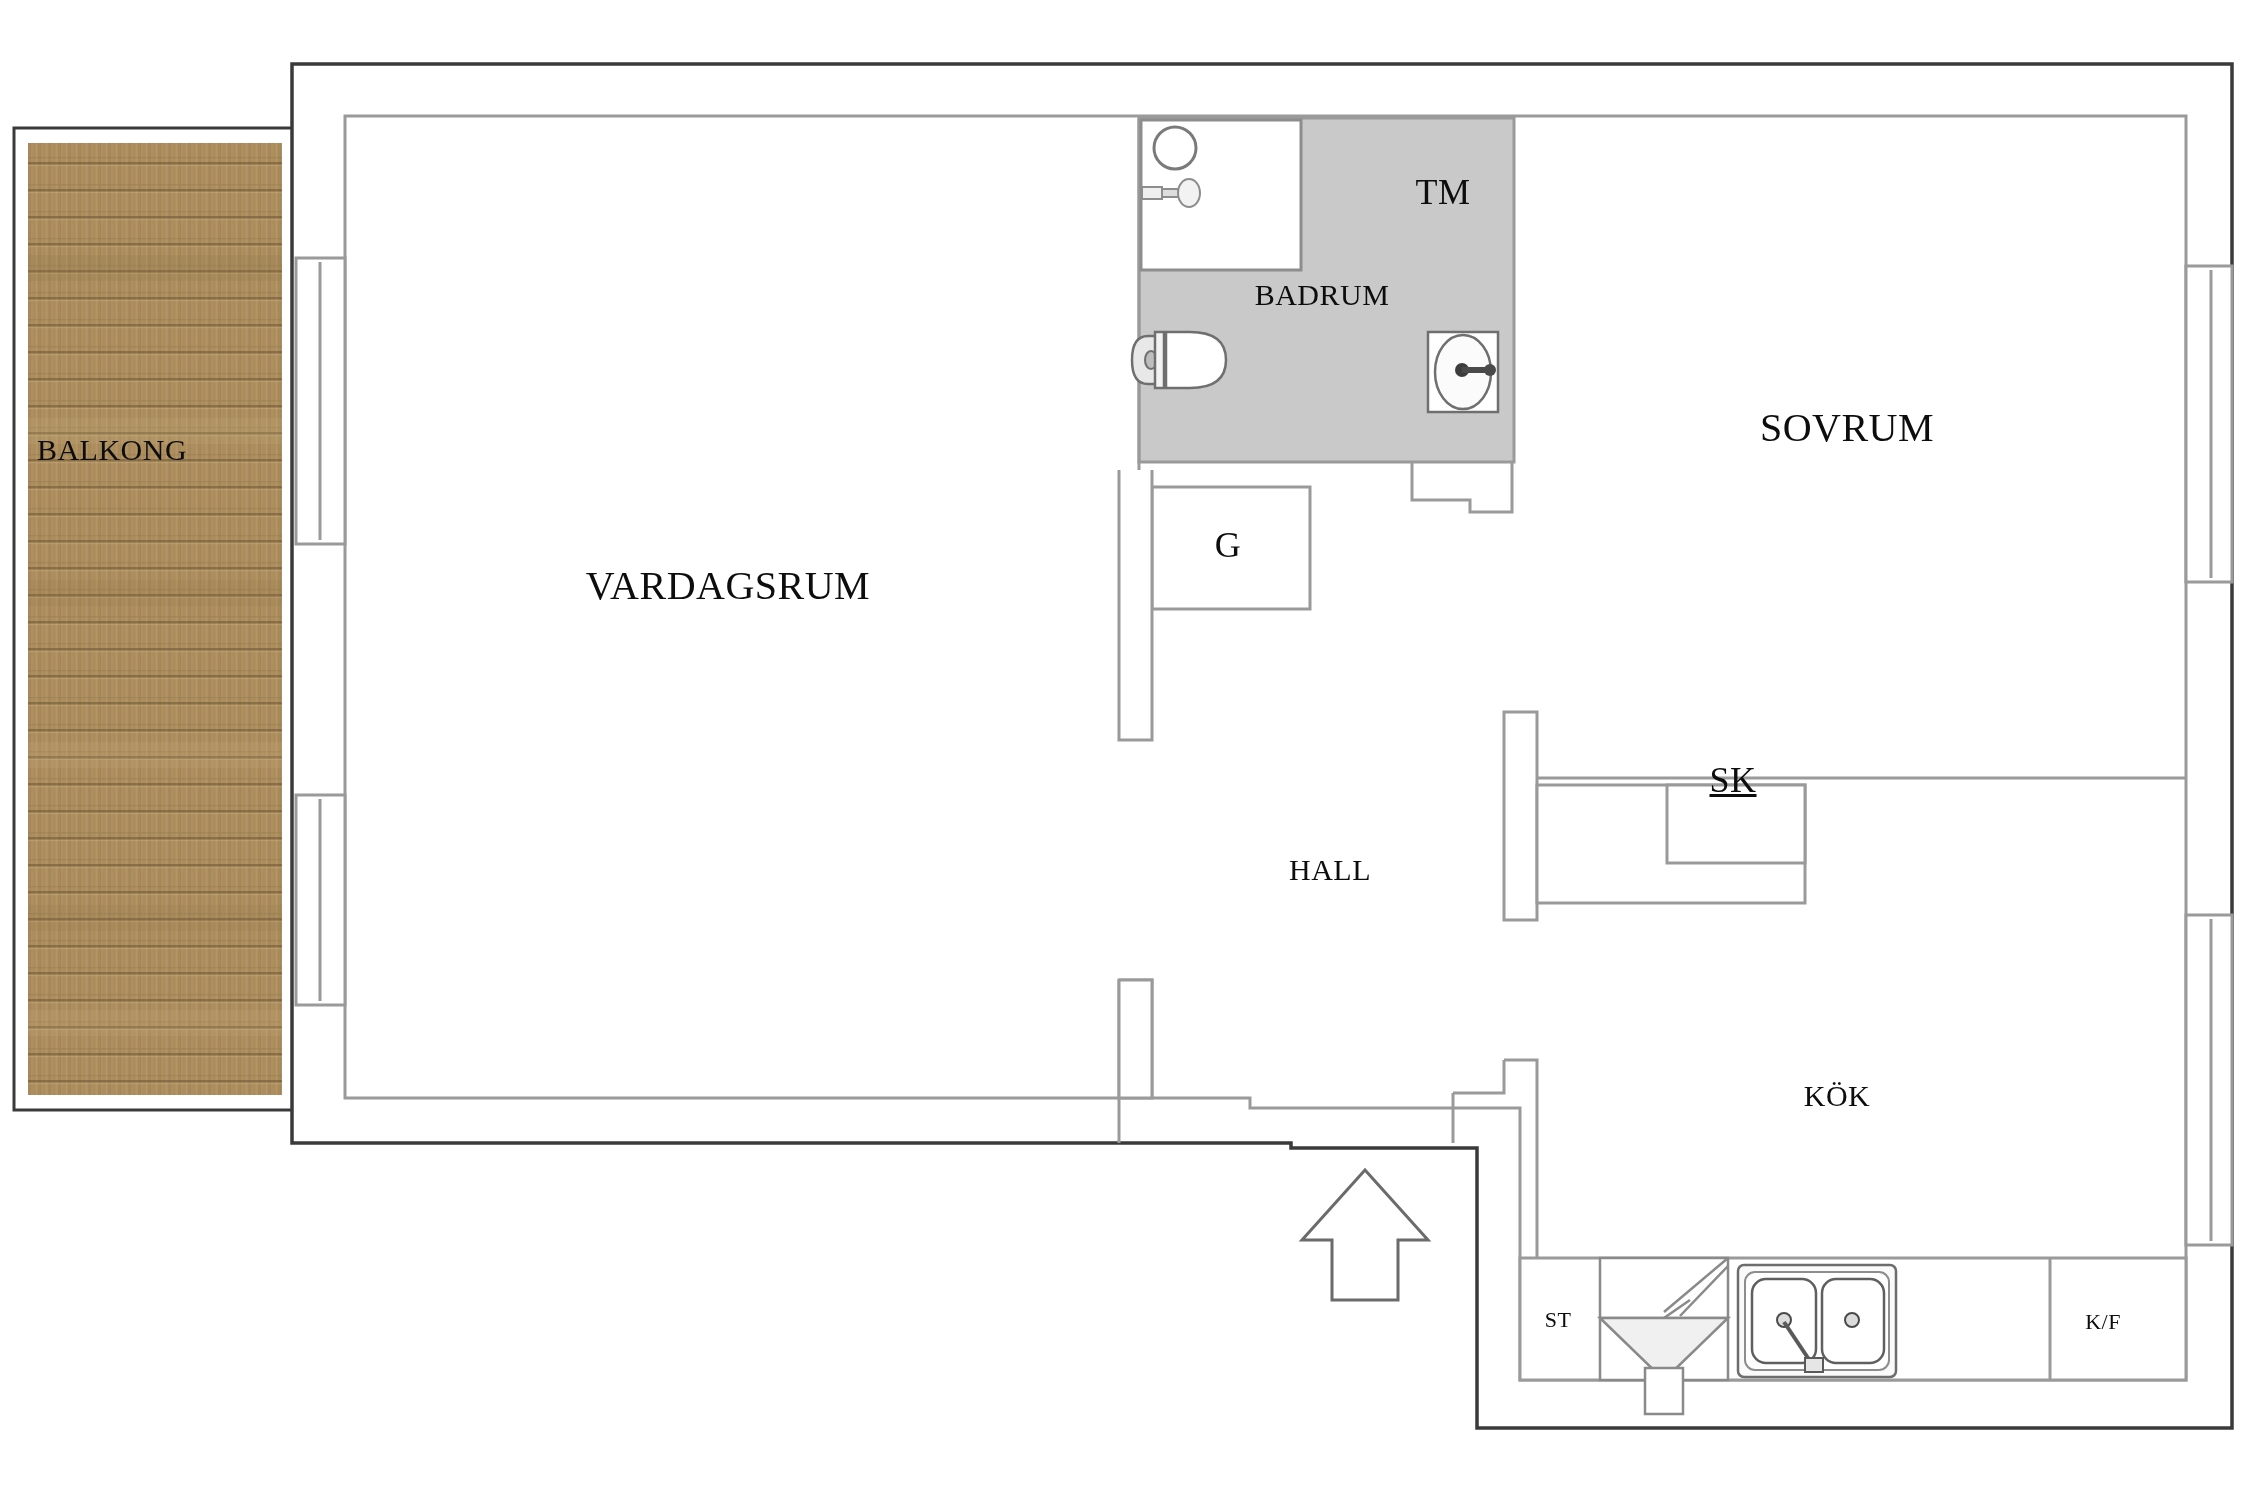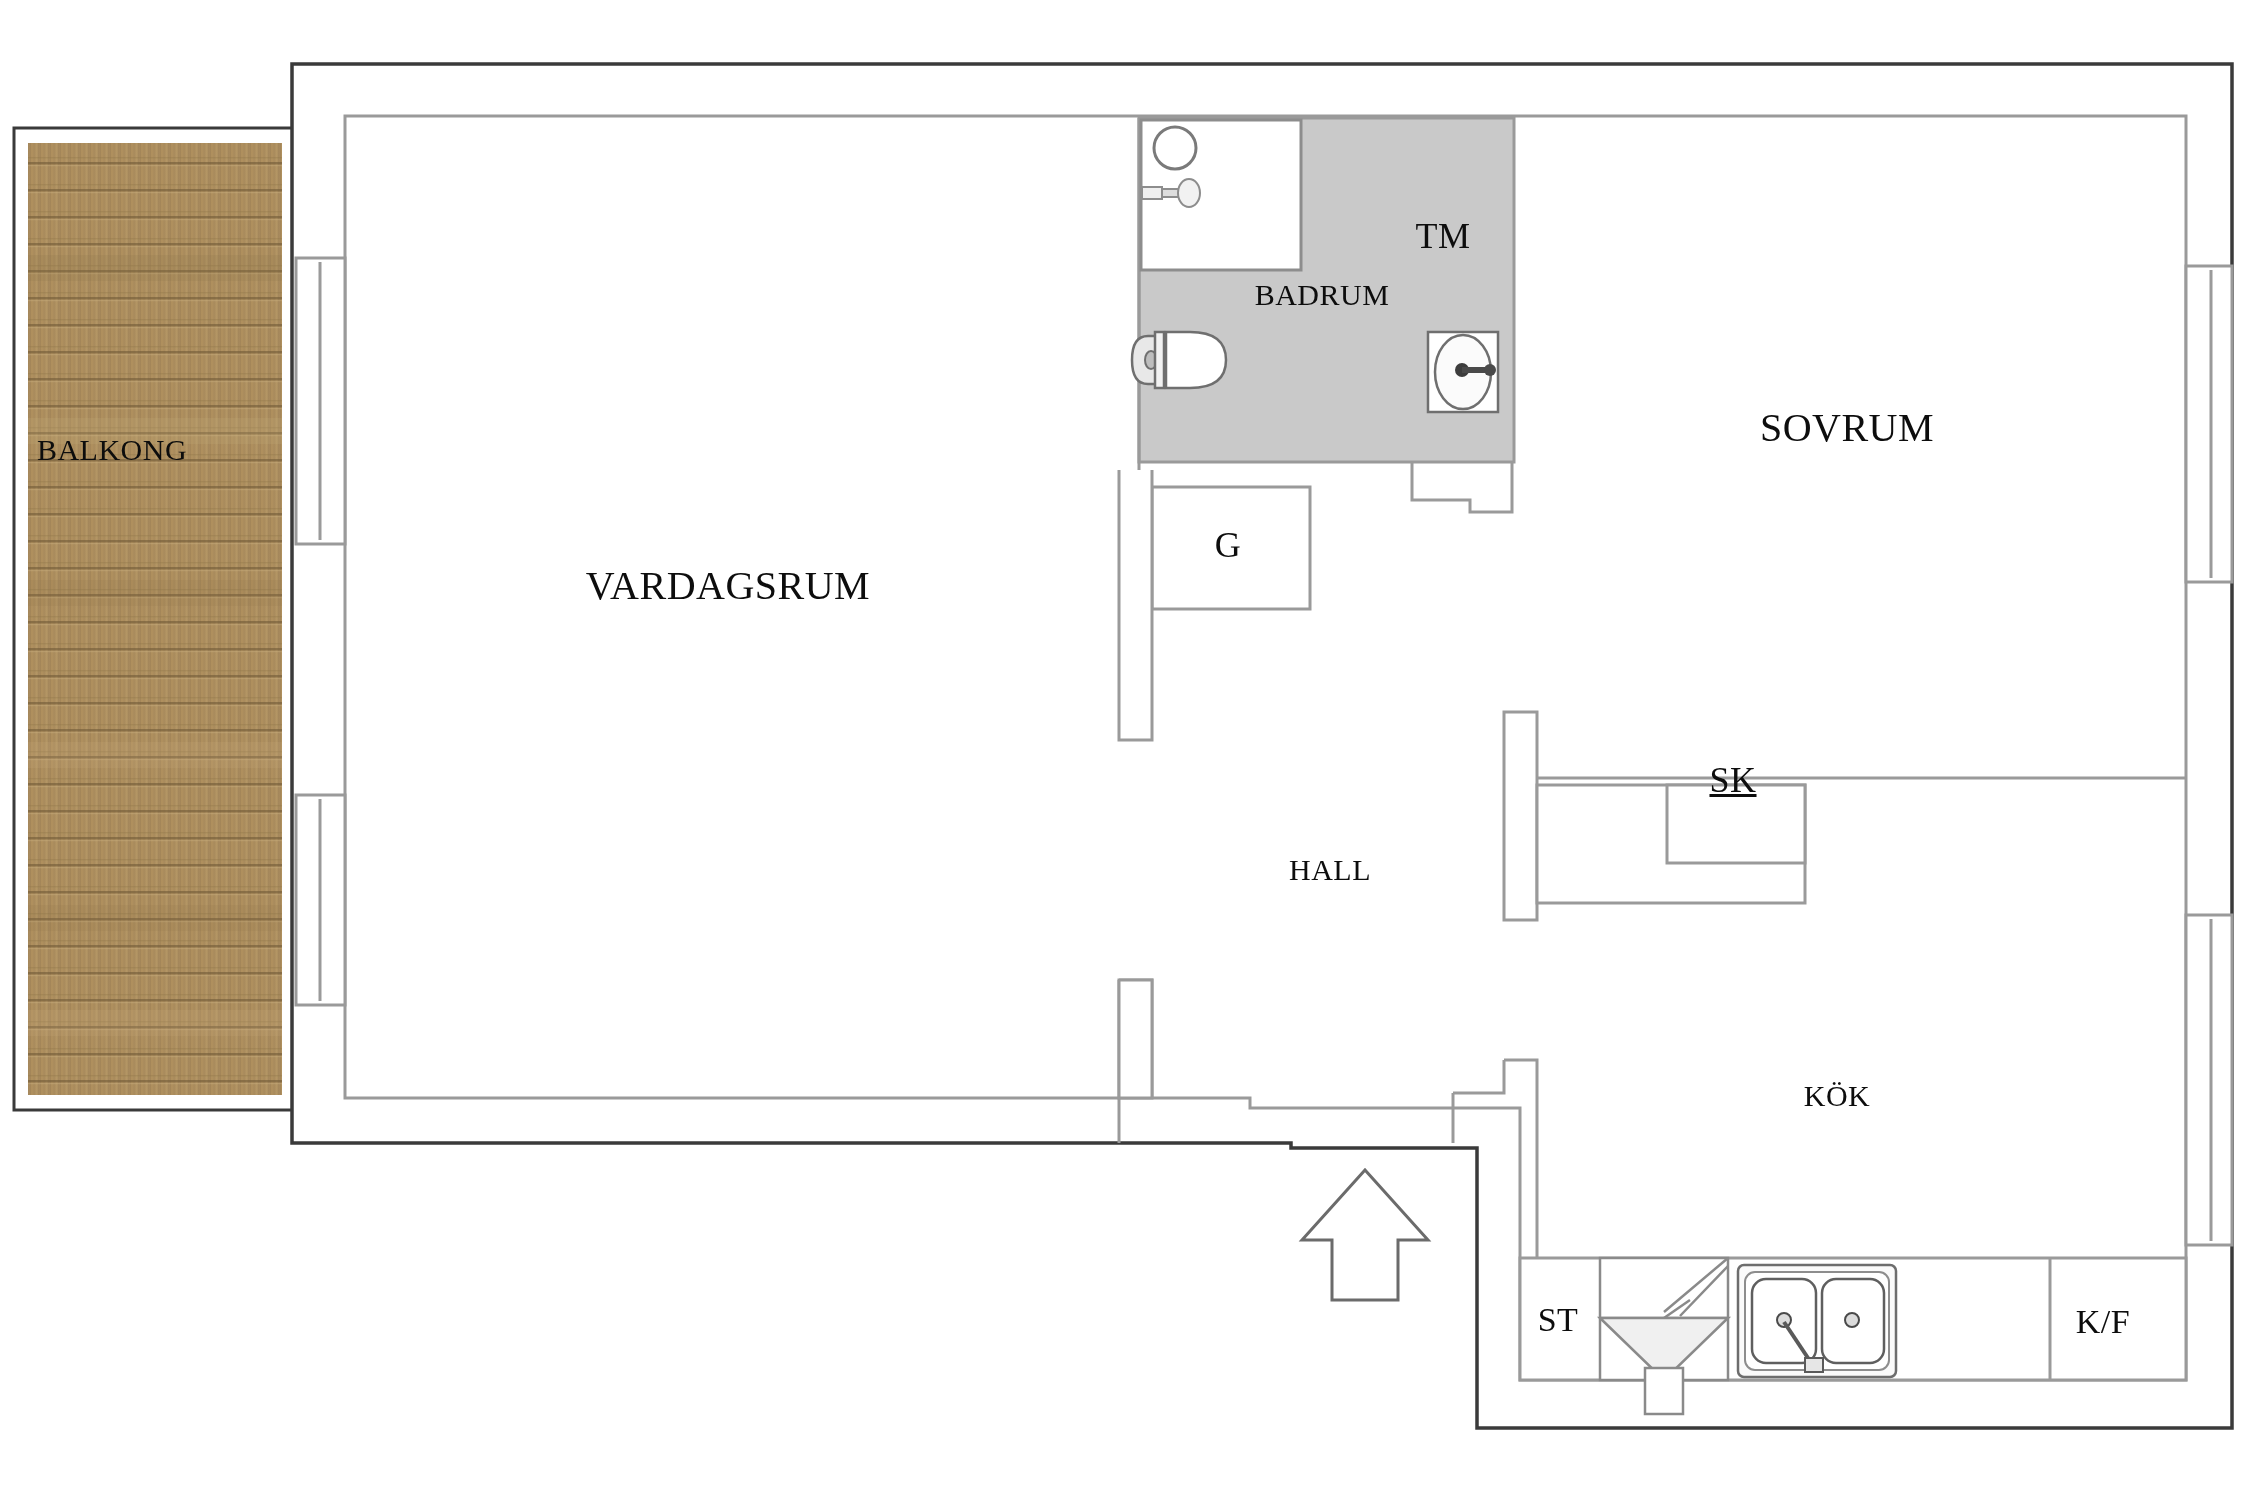--- a/index.html
+++ b/index.html
@@ -29,21 +29,21 @@
     font-family: "Liberation Serif", "DejaVu Serif", serif;
     font-weight: 400;
     white-space: nowrap;
     transform: translate(-50%, -50%);
     letter-spacing: 0.5px;
     pointer-events: none;
   }
   .lbl-xl { font-size: 40px; }
   .lbl-lg { font-size: 30px; }
   .lbl-md { font-size: 36px; }
-  .lbl-sm { font-size: 34px; }
+  .lbl-sm { font-size: 22px; }
 </style>
 </head>
 <body>
 
 <div id="plan">
 
   <svg class="plan-svg" viewBox="0 0 2250 1500" xmlns="http://www.w3.org/2000/svg">
 
     <g>
 
@@ -188,21 +188,21 @@
     </g>
 
   </svg>
 
   <div class="room-label lbl-lg" style="left:112px; top:426px;margin-top:24px;">BALKONG</div>
 
   <div class="room-label lbl-xl" style="left:700px; top:585px;margin-left:28px;">VARDAGSRUM</div>
 
   <div class="room-label lbl-lg" style="left:1322px; top:295px;">BADRUM</div>
 
-  <div class="room-label lbl-md" style="left:1443px; top:192px;margin-top:44px;">TM</div>
+  <div class="room-label lbl-md" style="left:1443px; top:192px;">TM</div>
 
   <div class="room-label lbl-xl" style="left:1847px; top:427px;font-family:Liberation Serif, serif;">SOVRUM</div>
 
   <div class="room-label lbl-md" style="left:1228px; top:545px;">G</div>
 
   <div class="room-label lbl-lg" style="left:1330px; top:870px;font-family:Liberation Serif, serif;">HALL</div>
 
   <div class="room-label lbl-md" style="left:1733px; top:780px;text-decoration:underline;">SK</div>
 
   <div class="room-label lbl-lg" style="left:1837px; top:1058px;margin-top:38px;">KÖK</div>

